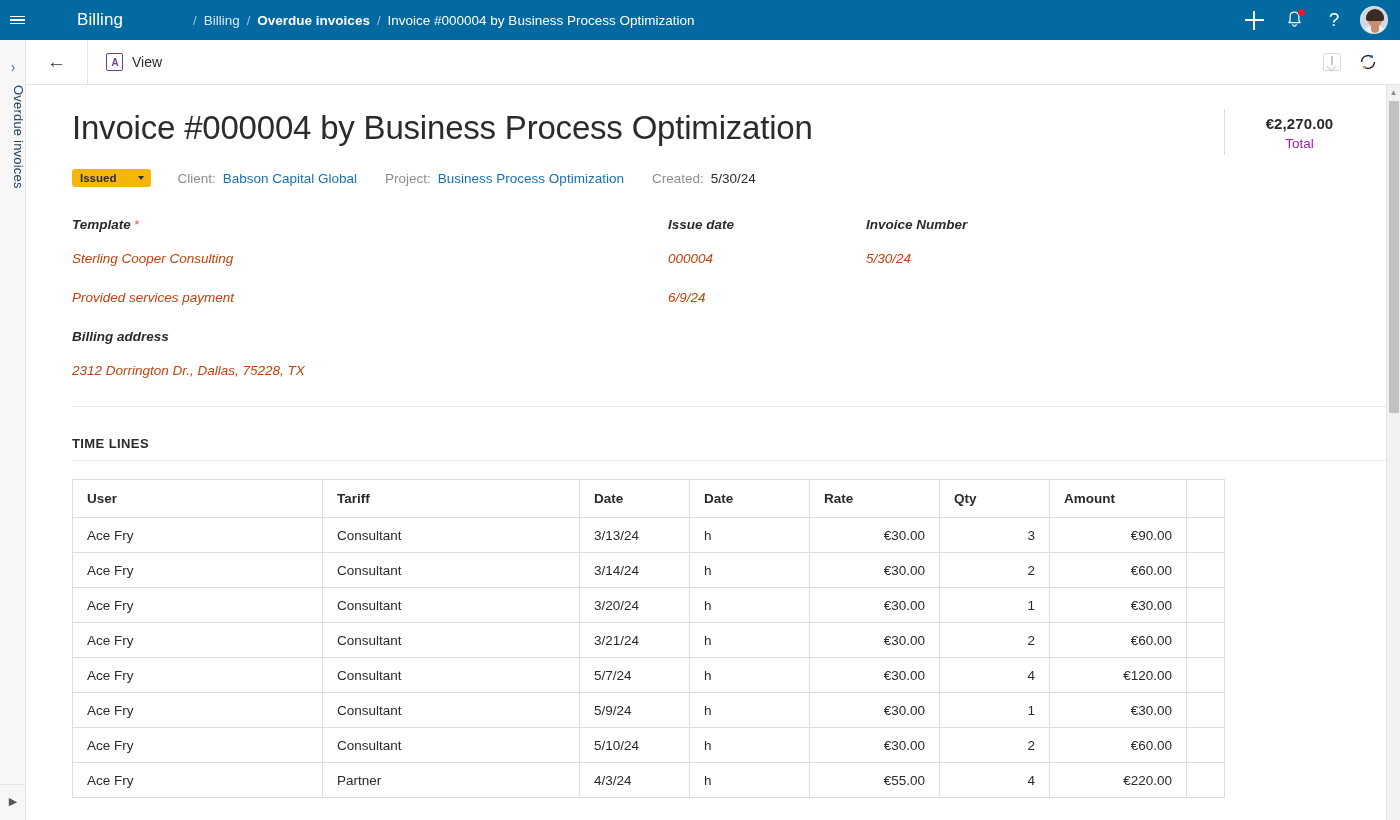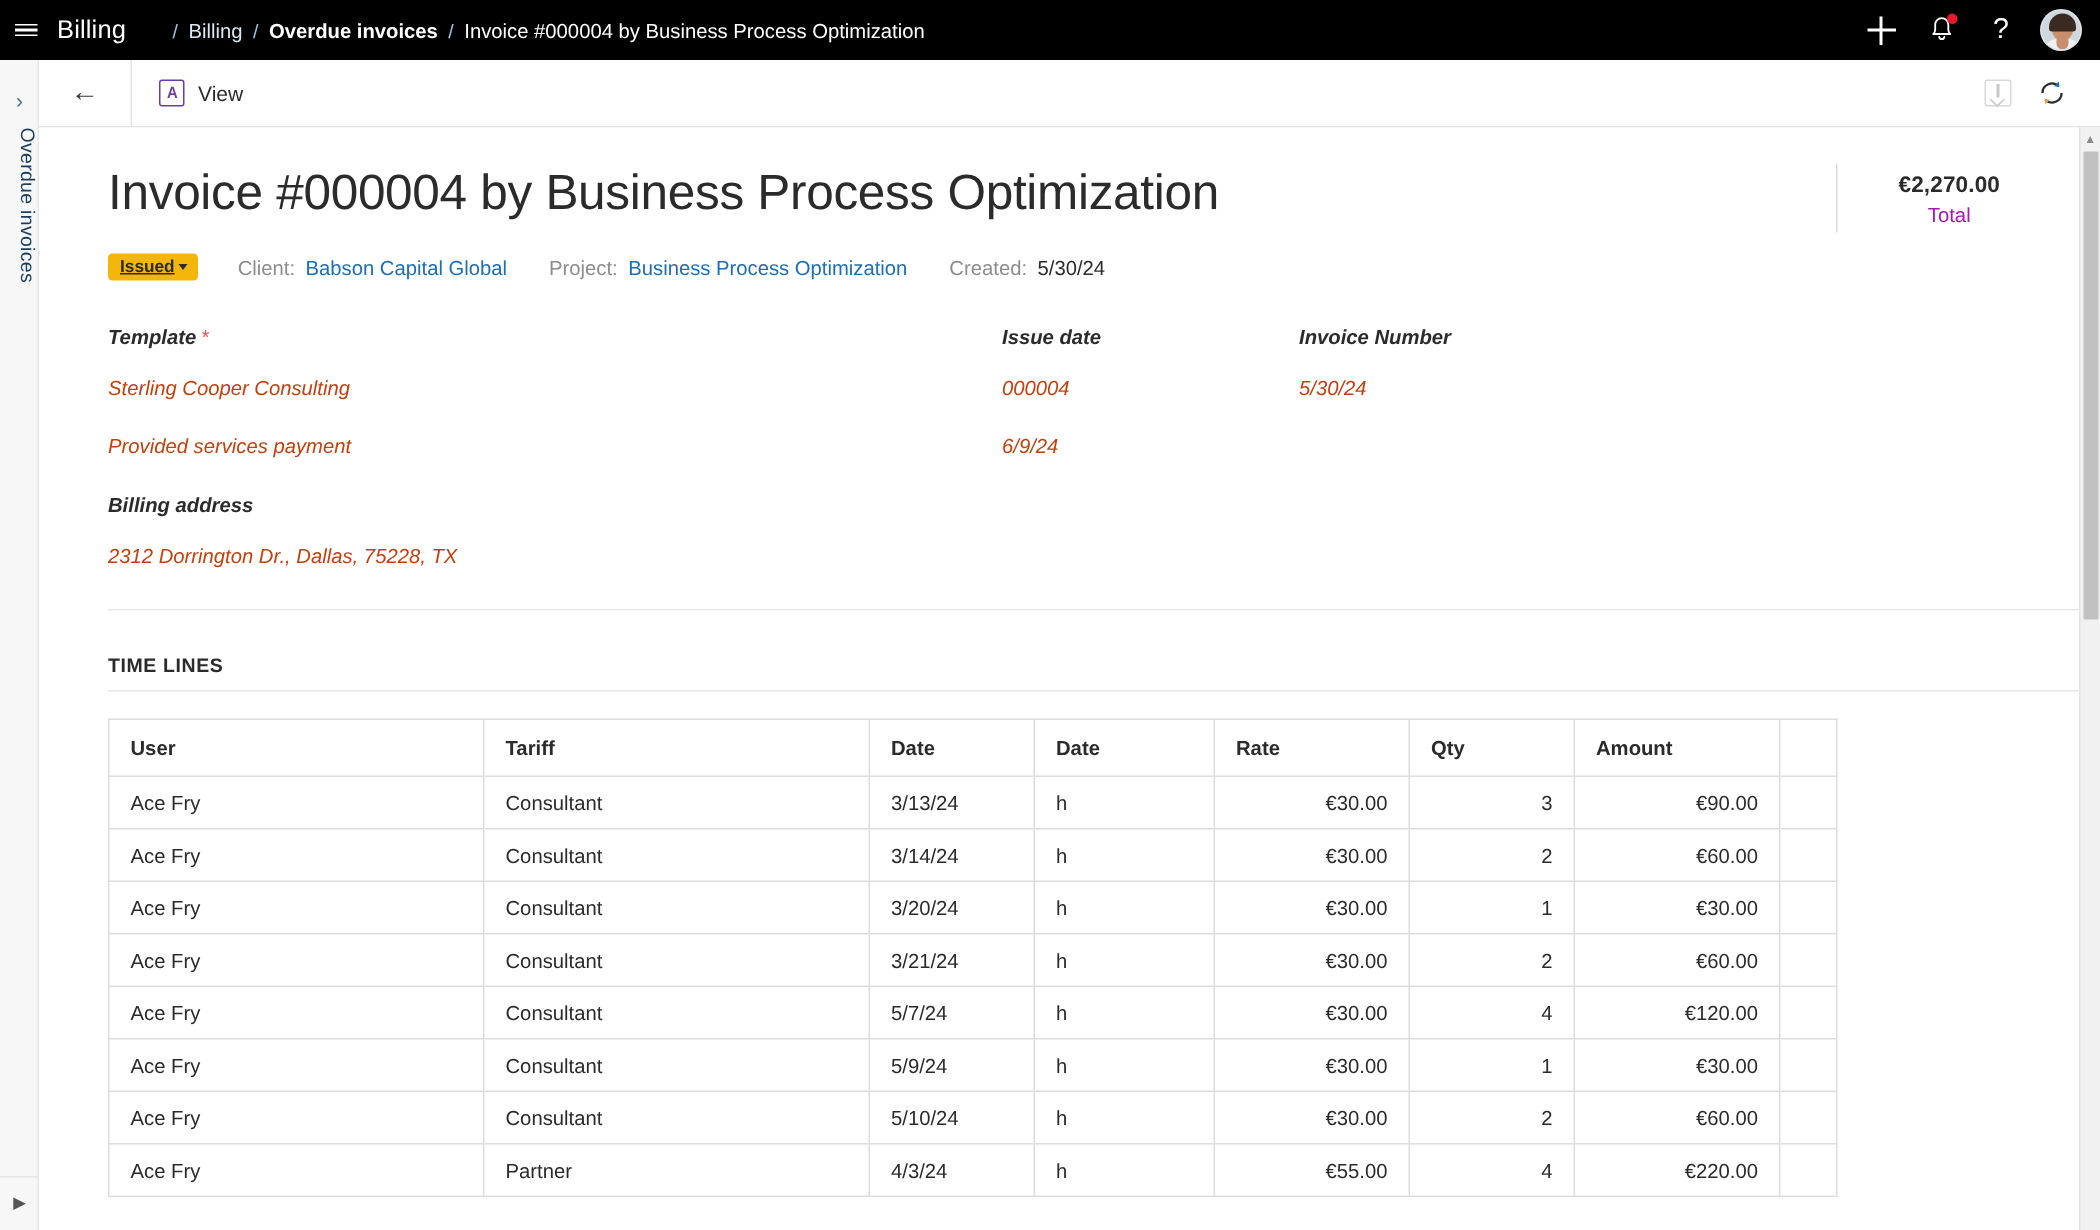--- a/index.html
+++ b/index.html
@@ -9,23 +9,24 @@
     overflow: hidden;
     background: #ffffff;
     font-family: "Liberation Sans", sans-serif;
     -webkit-font-smoothing: antialiased;
   }
 
   
   #topbar {
     position: absolute; top: 0; left: 0;
     width: 1400px; height: 40px;
-    background: #000000;
+    background: #0369a1;
     display: flex; align-items: center;
     color: #ffffff;
+    gap: 39px;
   }
   #hamburger {
     width: 34px; height: 40px;
     display: flex; align-items: center; justify-content: center;
     cursor: pointer;
   }
   #hamburger .bar {
     width: 15px; height: 1.6px; background: #ffffff;
     margin: 1.8px 0; display: block;
   }
@@ -168,22 +169,22 @@
   #total-label { font-size: 13.5px; color: #a21caf; margin-top: 4px; }
 
   #meta-row {
     display: flex; align-items: center; gap: 0;
     margin-top: 14px; font-size: 13.5px;
   }
   #status-badge {
     background: #F5B60C; color: #2b2b2b;
     font-size: 11.5px; font-weight: bold;
     padding: 3px 7px 3px 8px; border-radius: 3px;
-    display: inline-flex; align-items: center; gap: 3px;
-    cursor: pointer; margin-right: 26px; text-decoration: underline;
+    display: inline-flex; align-items: center; gap: 22px;
+    cursor: pointer; margin-right: 26px;
   }
   #status-badge .caret {
     width: 0; height: 0; border-left: 3.5px solid transparent;
     border-right: 3.5px solid transparent; border-top: 4.5px solid #2b2b2b;
   }
   .meta-item { display: flex; align-items: flex-start; gap: 7px; margin-right: 28px; }
   .meta-label { color: #8d8d8d; }
   .meta-link { color: #1a6fb5; cursor: pointer; }
   .meta-value { color: #2b2b2b; }
 

